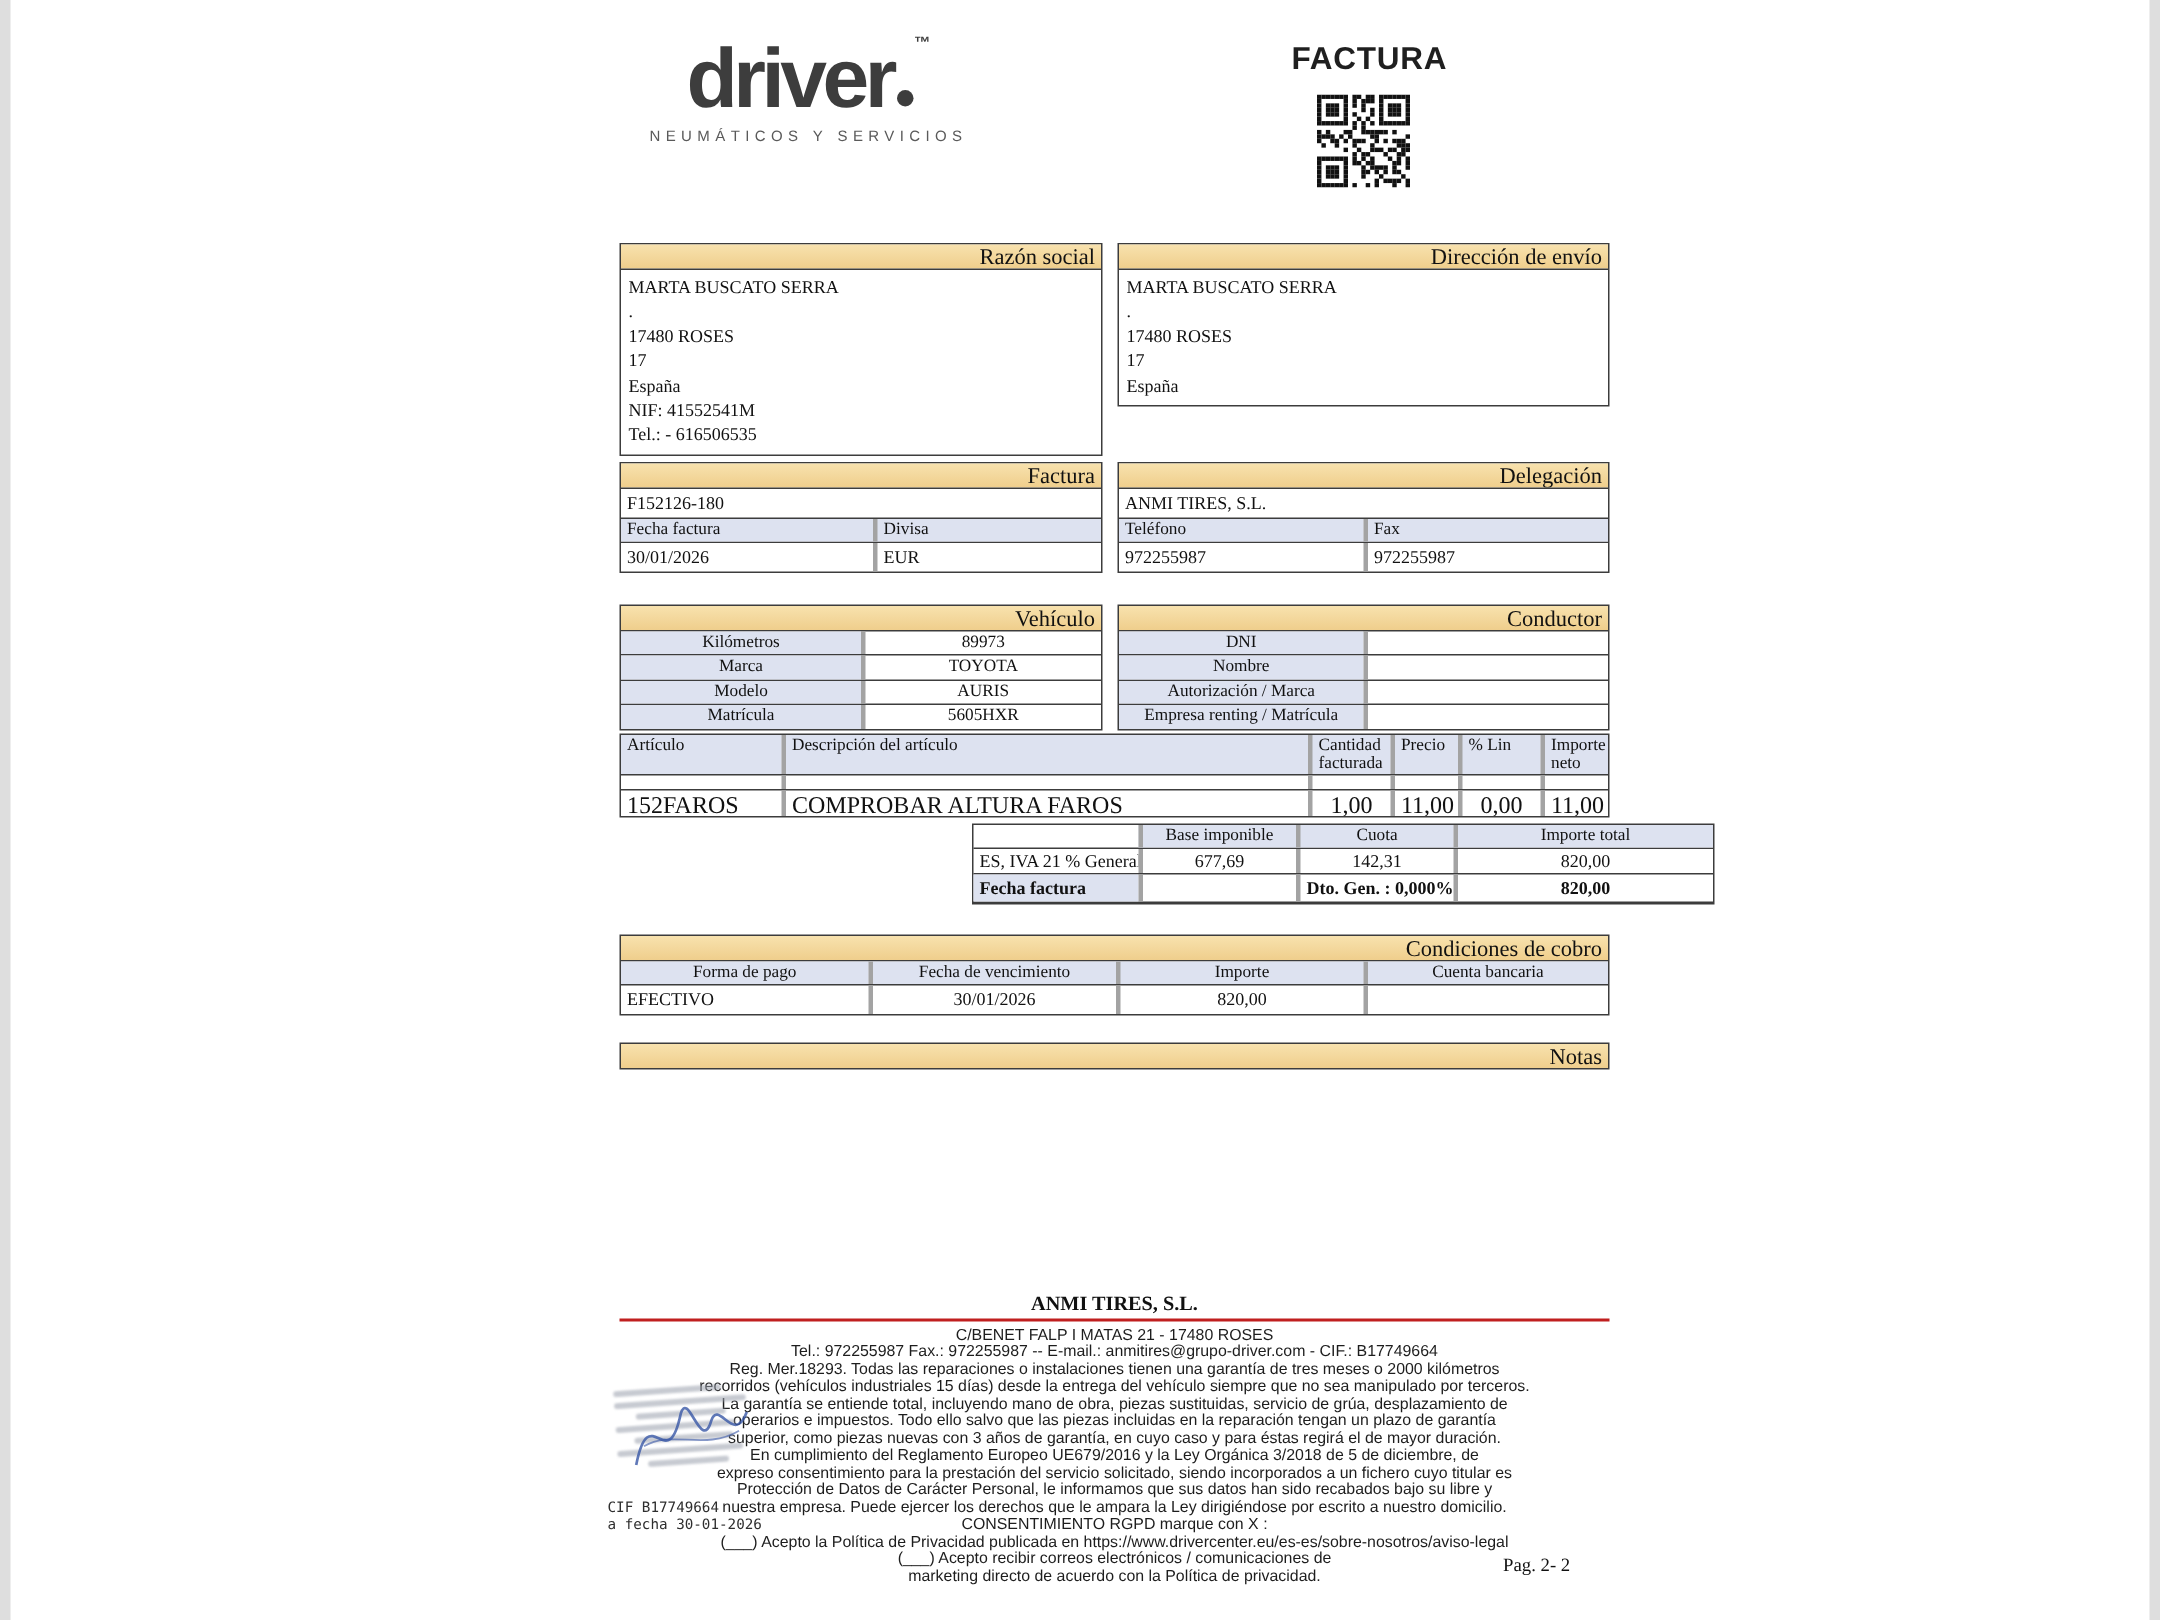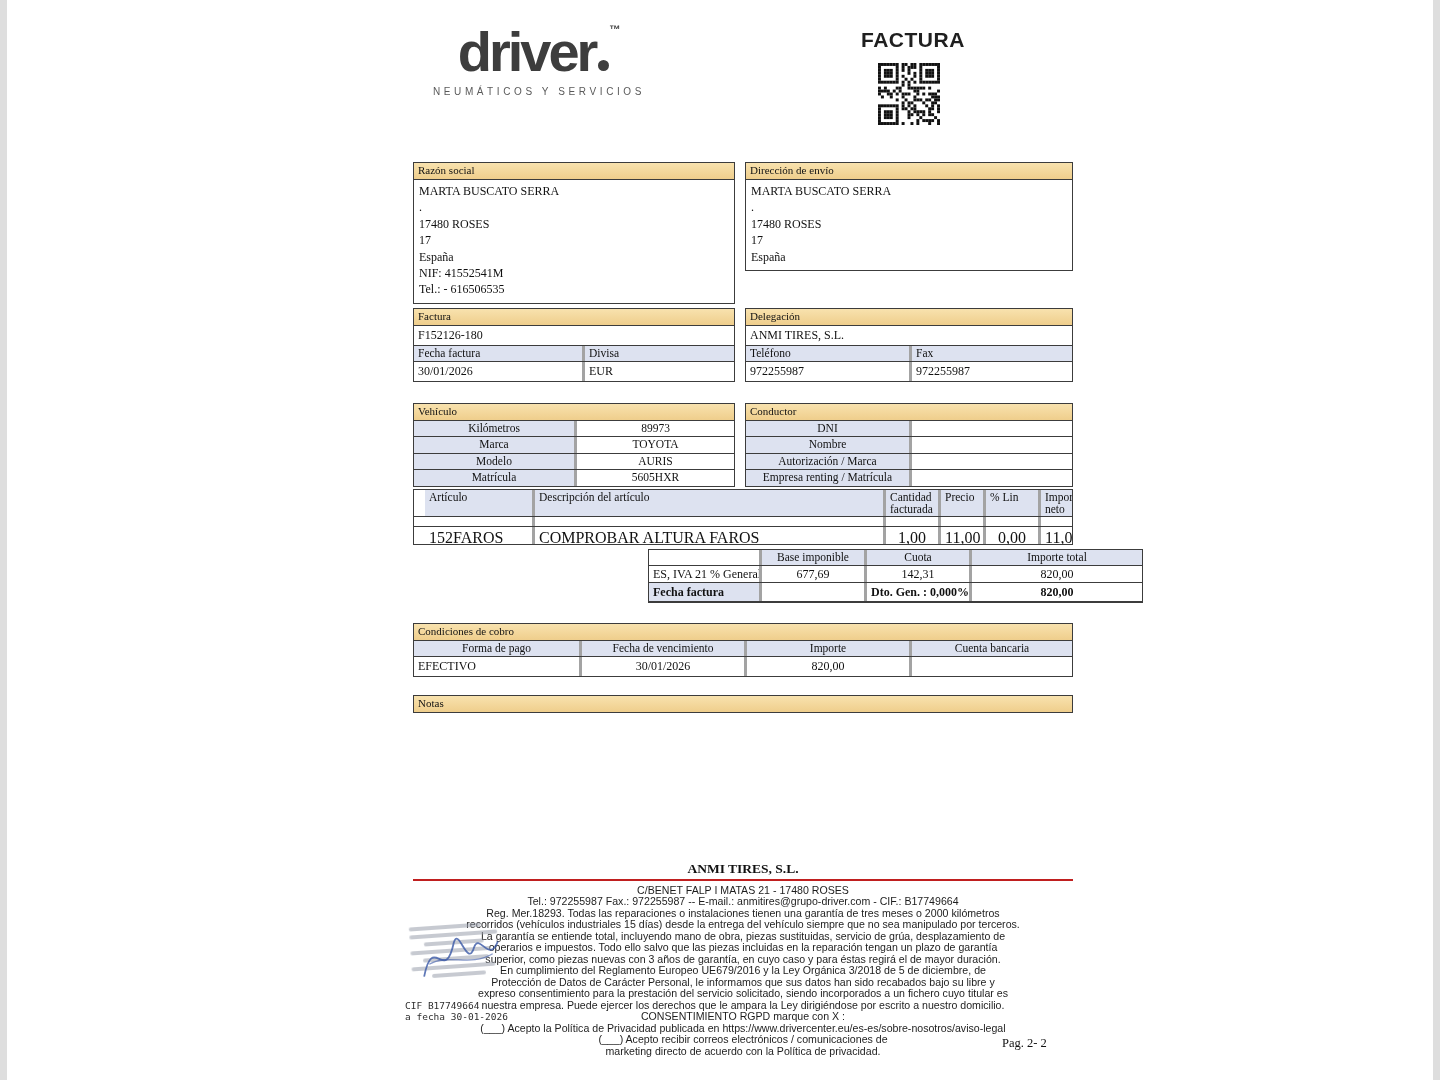--- a/index.html
+++ b/index.html
@@ -19,41 +19,41 @@
   .logo-tm{font-size:11px;vertical-align:top;letter-spacing:0;color:#3d3d3d;}
   .logo-tag{font-family:"Liberation Sans",sans-serif;font-size:10px;letter-spacing:3.6px;
             color:#5a5a5a;margin-top:6px;}
   .doc-title{position:absolute;left:448px;top:28px;font-family:"Liberation Sans",sans-serif;
              font-weight:bold;font-size:21px;color:#1f1f1f;letter-spacing:.5px;}
   .qr{position:absolute;left:465px;top:63px;width:62px;height:62px;}
 
   
   .box{border:1px solid #3c3c3c;background:#fff;box-sizing:border-box;}
   .box > * + *{border-top:1px solid #3c3c3c;}
-  .hdr{background:linear-gradient(#f8e2ae,#efce8c);font-size:11px;height:16px;
-       padding:1px 4px;box-sizing:border-box;white-space:nowrap;overflow:hidden;}
+  .hdr{background:linear-gradient(#f8e2ae,#efce8c);font-size:15px;height:16px;
+       padding:1px 4px;box-sizing:border-box;white-space:nowrap;overflow:hidden;text-align:right;}
   .cellrow{display:flex;}
   .c{padding:1px 4px;box-sizing:border-box;overflow:hidden;white-space:nowrap;}
   .c + .c{border-left:3px solid #a3a3a3;}
   .blue{background:#dde2f0;}
   .ctr{text-align:center;} .rt{text-align:center;}
   .grow{flex:1;}
   .cols{display:flex;align-items:flex-start;}
   .w-left{width:322px;} .w-right{width:328px;} .col-gap{width:10px;}
   .mt4{margin-top:4px;} .mt21{margin-top:21px;} .mt2{margin-top:2px;}
   .mt18{margin-top:18px;} .mt20{margin-top:20px;}
 
   .addr{padding:3px 5px 5px;font-size:12px;line-height:16.4px;}
   .sub .c{font-size:11.5px;height:15px;}
   .val .c{font-size:12px;height:19px;padding-top:2px;}
   .w168{width:168px;} .w163{width:163px;} .w160{width:160px;} .w165{width:165px;}
   .kv .c{font-size:11.5px;height:15.5px;}
 
   
-  .a1{width:107px;margin-left:11px;} .a2{width:351px;} .a3{width:55px;} .a4{width:45px;} .a5{width:55px;} .a6{flex:1;}
+  .a1{width:107px;} .a2{width:351px;} .a3{width:55px;} .a4{width:45px;} .a5{width:55px;} .a6{flex:1;}
   .arthead .c{font-size:11.5px;height:26px;white-space:normal;line-height:12px;}
   .artspace .c{height:9px;}
   .artrow .c{font-size:16px;height:17px;padding-top:2px;}
 
   
   .taxwrap{margin-left:235px;width:495px;border-bottom-width:2px;}
   .t1{width:110px;} .t2{width:105px;} .t3{width:105px;} .t4{flex:1;}
   .taxhead .c{font-size:11.5px;height:15px;}
   .taxrow .c{font-size:12px;height:16px;}
   .taxtotal .c{font-size:12px;height:18px;font-weight:bold;padding-top:2px;}
@@ -484,22 +484,22 @@
       <div class="f-rule"></div>
       <div class="f-lines">
         <div>C/BENET FALP I MATAS 21 - 17480 ROSES</div>
         <div>Tel.: 972255987 Fax.: 972255987 -- E-mail.: anmitires@grupo-driver.com - CIF.: B17749664</div>
         <div>Reg. Mer.18293. Todas las reparaciones o instalaciones tienen una garantía de tres meses o 2000 kilómetros</div>
         <div>recorridos (vehículos industriales 15 días) desde la entrega del vehículo siempre que no sea manipulado por terceros.</div>
         <div>La garantía se entiende total, incluyendo mano de obra, piezas sustituidas, servicio de grúa, desplazamiento de</div>
         <div>operarios e impuestos. Todo ello salvo que las piezas incluidas en la reparación tengan un plazo de garantía</div>
         <div>superior, como piezas nuevas con 3 años de garantía, en cuyo caso y para éstas regirá el de mayor duración.</div>
         <div>En cumplimiento del Reglamento Europeo UE679/2016 y la Ley Orgánica 3/2018 de 5 de diciembre, de</div>
+        <div>expreso consentimiento para la prestación del servicio solicitado, siendo incorporados a un fichero cuyo titular es</div>
         <div>Protección de Datos de Carácter Personal, le informamos que sus datos han sido recabados bajo su libre y</div>
-        <div>expreso consentimiento para la prestación del servicio solicitado, siendo incorporados a un fichero cuyo titular es</div>
         <div>nuestra empresa. Puede ejercer los derechos que le ampara la Ley dirigiéndose por escrito a nuestro domicilio.</div>
         <div>CONSENTIMIENTO RGPD marque con X :</div>
         <div>(___) Acepto la Política de Privacidad publicada en https://www.drivercenter.eu/es-es/sobre-nosotros/aviso-legal</div>
         <div>(___) Acepto recibir correos electrónicos / comunicaciones de</div>
         <div>marketing directo de acuerdo con la Política de privacidad.</div>
       </div>
     </div>
   </div>
 
   <div class="stamp">

